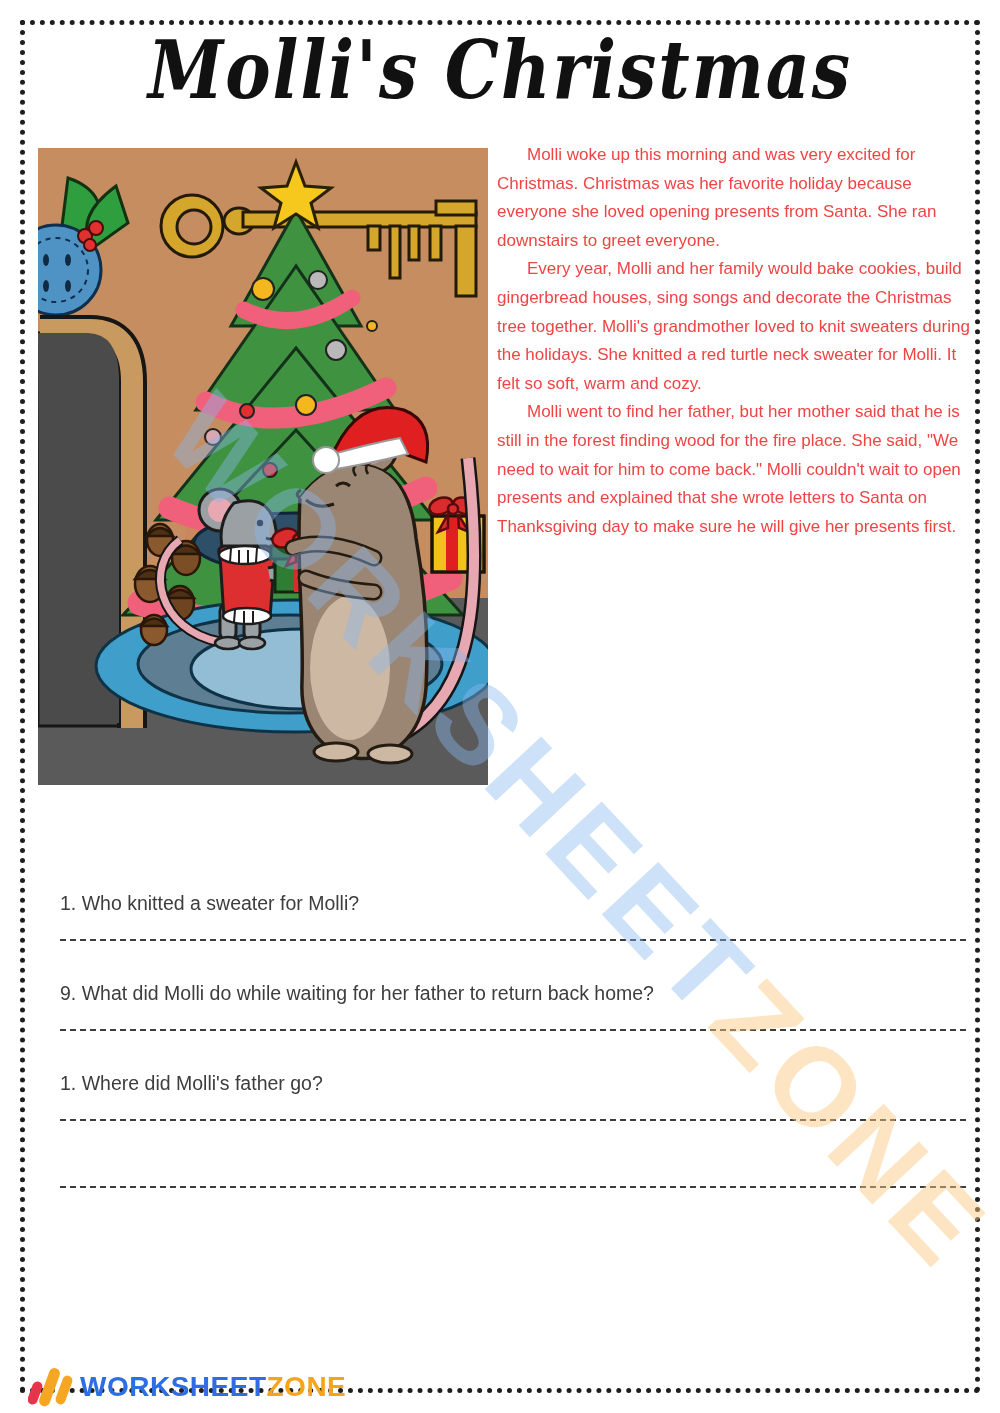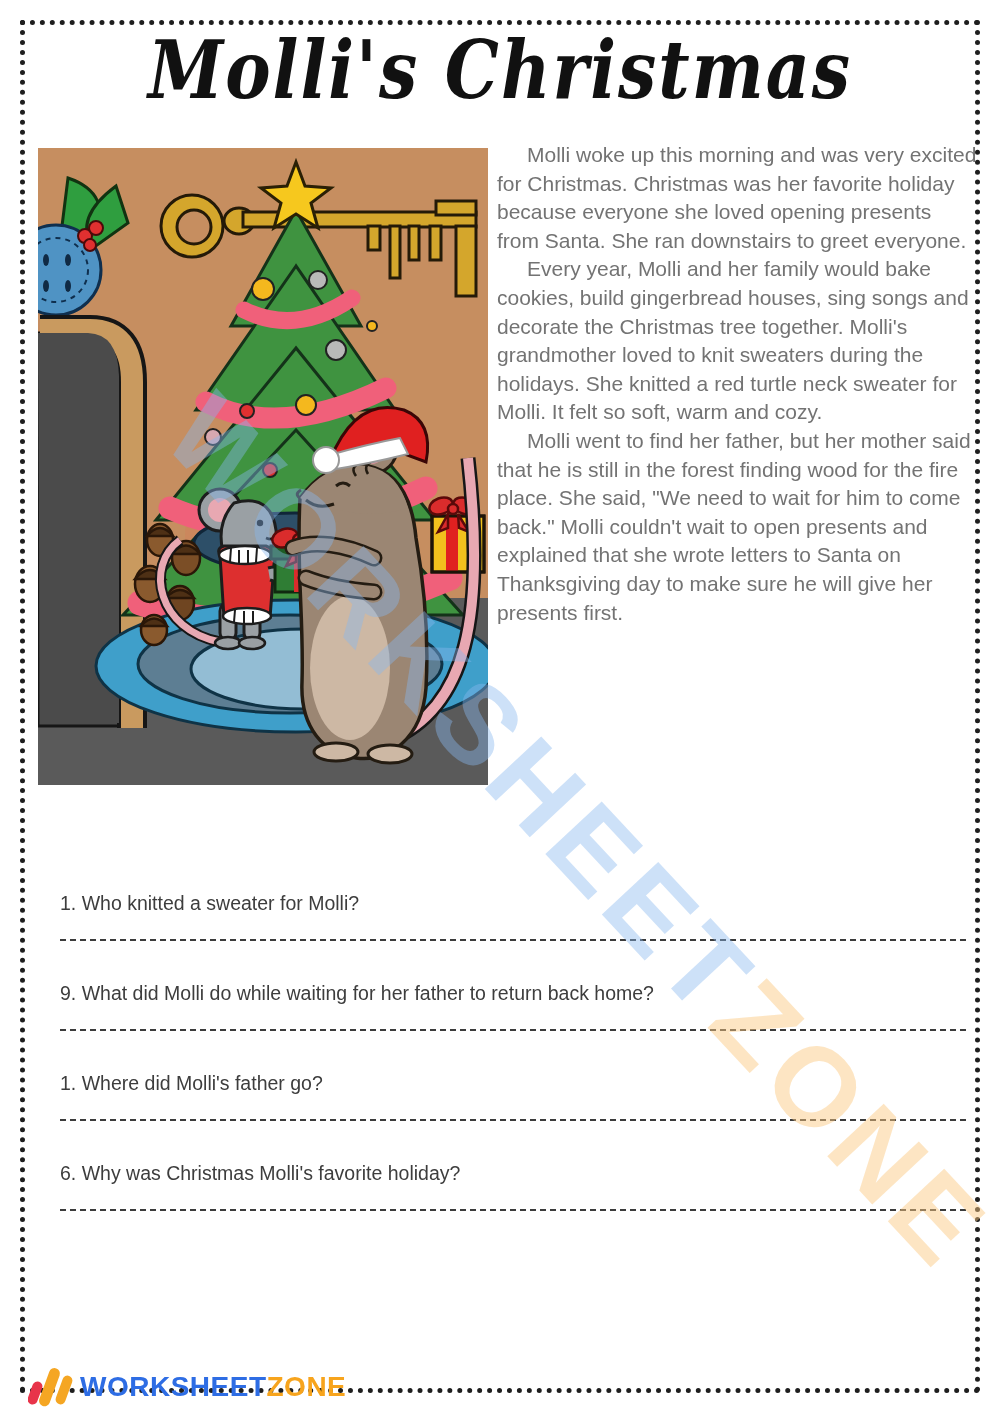--- a/index.html
+++ b/index.html
@@ -16,21 +16,21 @@
     position:absolute; top:30px; left:0; width:100%;
     text-align:center; font-family:"DejaVu Serif", serif;
     font-style:italic; font-weight:900; font-size:68px; color:#111;
     letter-spacing:2px; transform:scaleY(1.18);
   }
   .illustration {
     position:absolute; left:38px; top:148px; width:450px; height:637px;
   }
   .passage {
     position:absolute; left:497px; top:141px; width:480px;
-    font-size:21px; line-height:28.6px; color:#737373; text-align:left;
+    font-size:17px; line-height:28.6px; color:#ef4444; text-align:left;
   }
   .passage p { text-indent:30px; }
   .questions { position:absolute; left:60px; top:892px; width:906px; }
   .q-block { height:90px; }
   .q-text { font-size:19.5px; color:#3d3d3d; }
   .answer-line { margin-top:24px; border-bottom:2.5px dashed #3c3c3c; height:0; width:100%; }
   .watermark {
     position:absolute; left:235px; top:370px;
     transform:rotate(47deg); transform-origin:left top;
     font-size:112px; font-weight:bold; white-space:nowrap; letter-spacing:8px;
@@ -221,21 +221,20 @@
   </div>
   <div class="q-block">
     <div class="q-text">9. What did Molli do while waiting for her father to return back home?</div>
     <div class="answer-line"></div>
   </div>
   <div class="q-block">
     <div class="q-text">1. Where did Molli's father go?</div>
     <div class="answer-line"></div>
   </div>
   <div class="q-block">
-    <div class="q-text">6. Why was Christmas Molli's favorite holiday?</div>
     <div class="answer-line"></div>
   </div>
 </div>
 
 <div class="watermark"><span class="wm-1">WORKSHEET</span><span class="wm-2">ZONE</span></div>
 
 <div class="footer">
   <div class="brand">
     <svg width="46" height="44" viewBox="0 0 46 44">
       <rect x="2" y="16" width="10" height="24" rx="5" fill="#e8344a" transform="rotate(20 7 28)"></rect>

